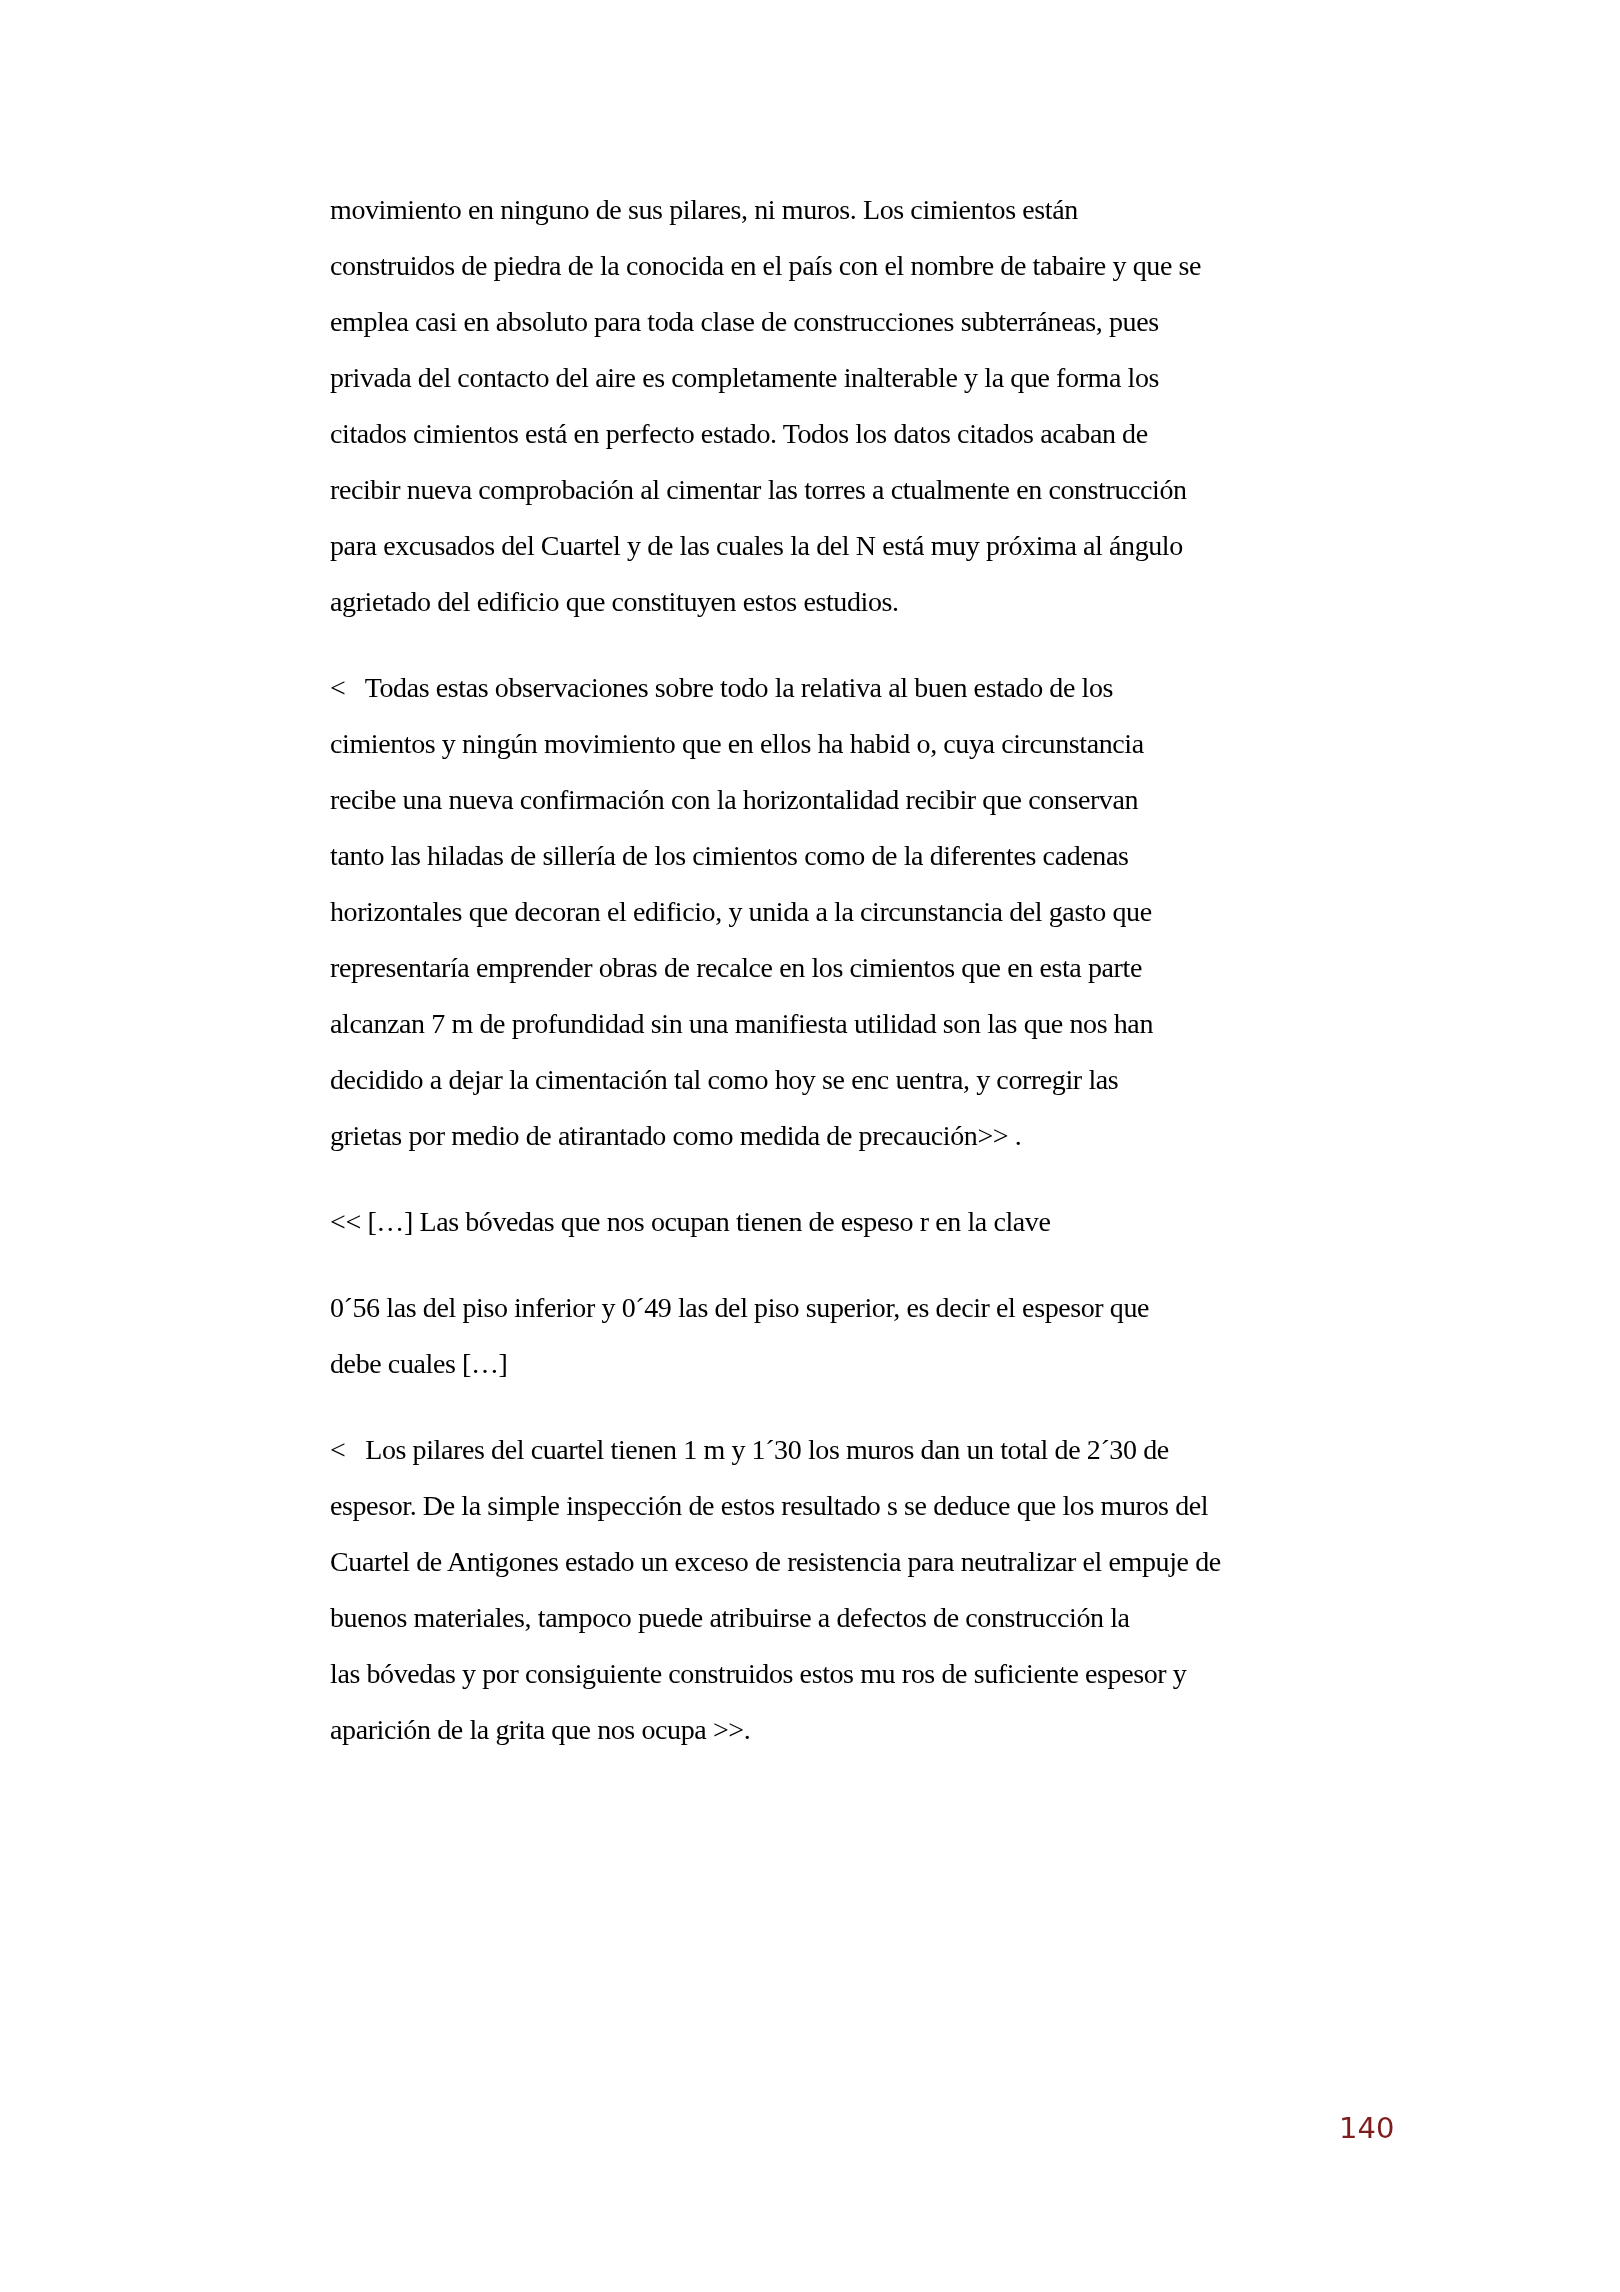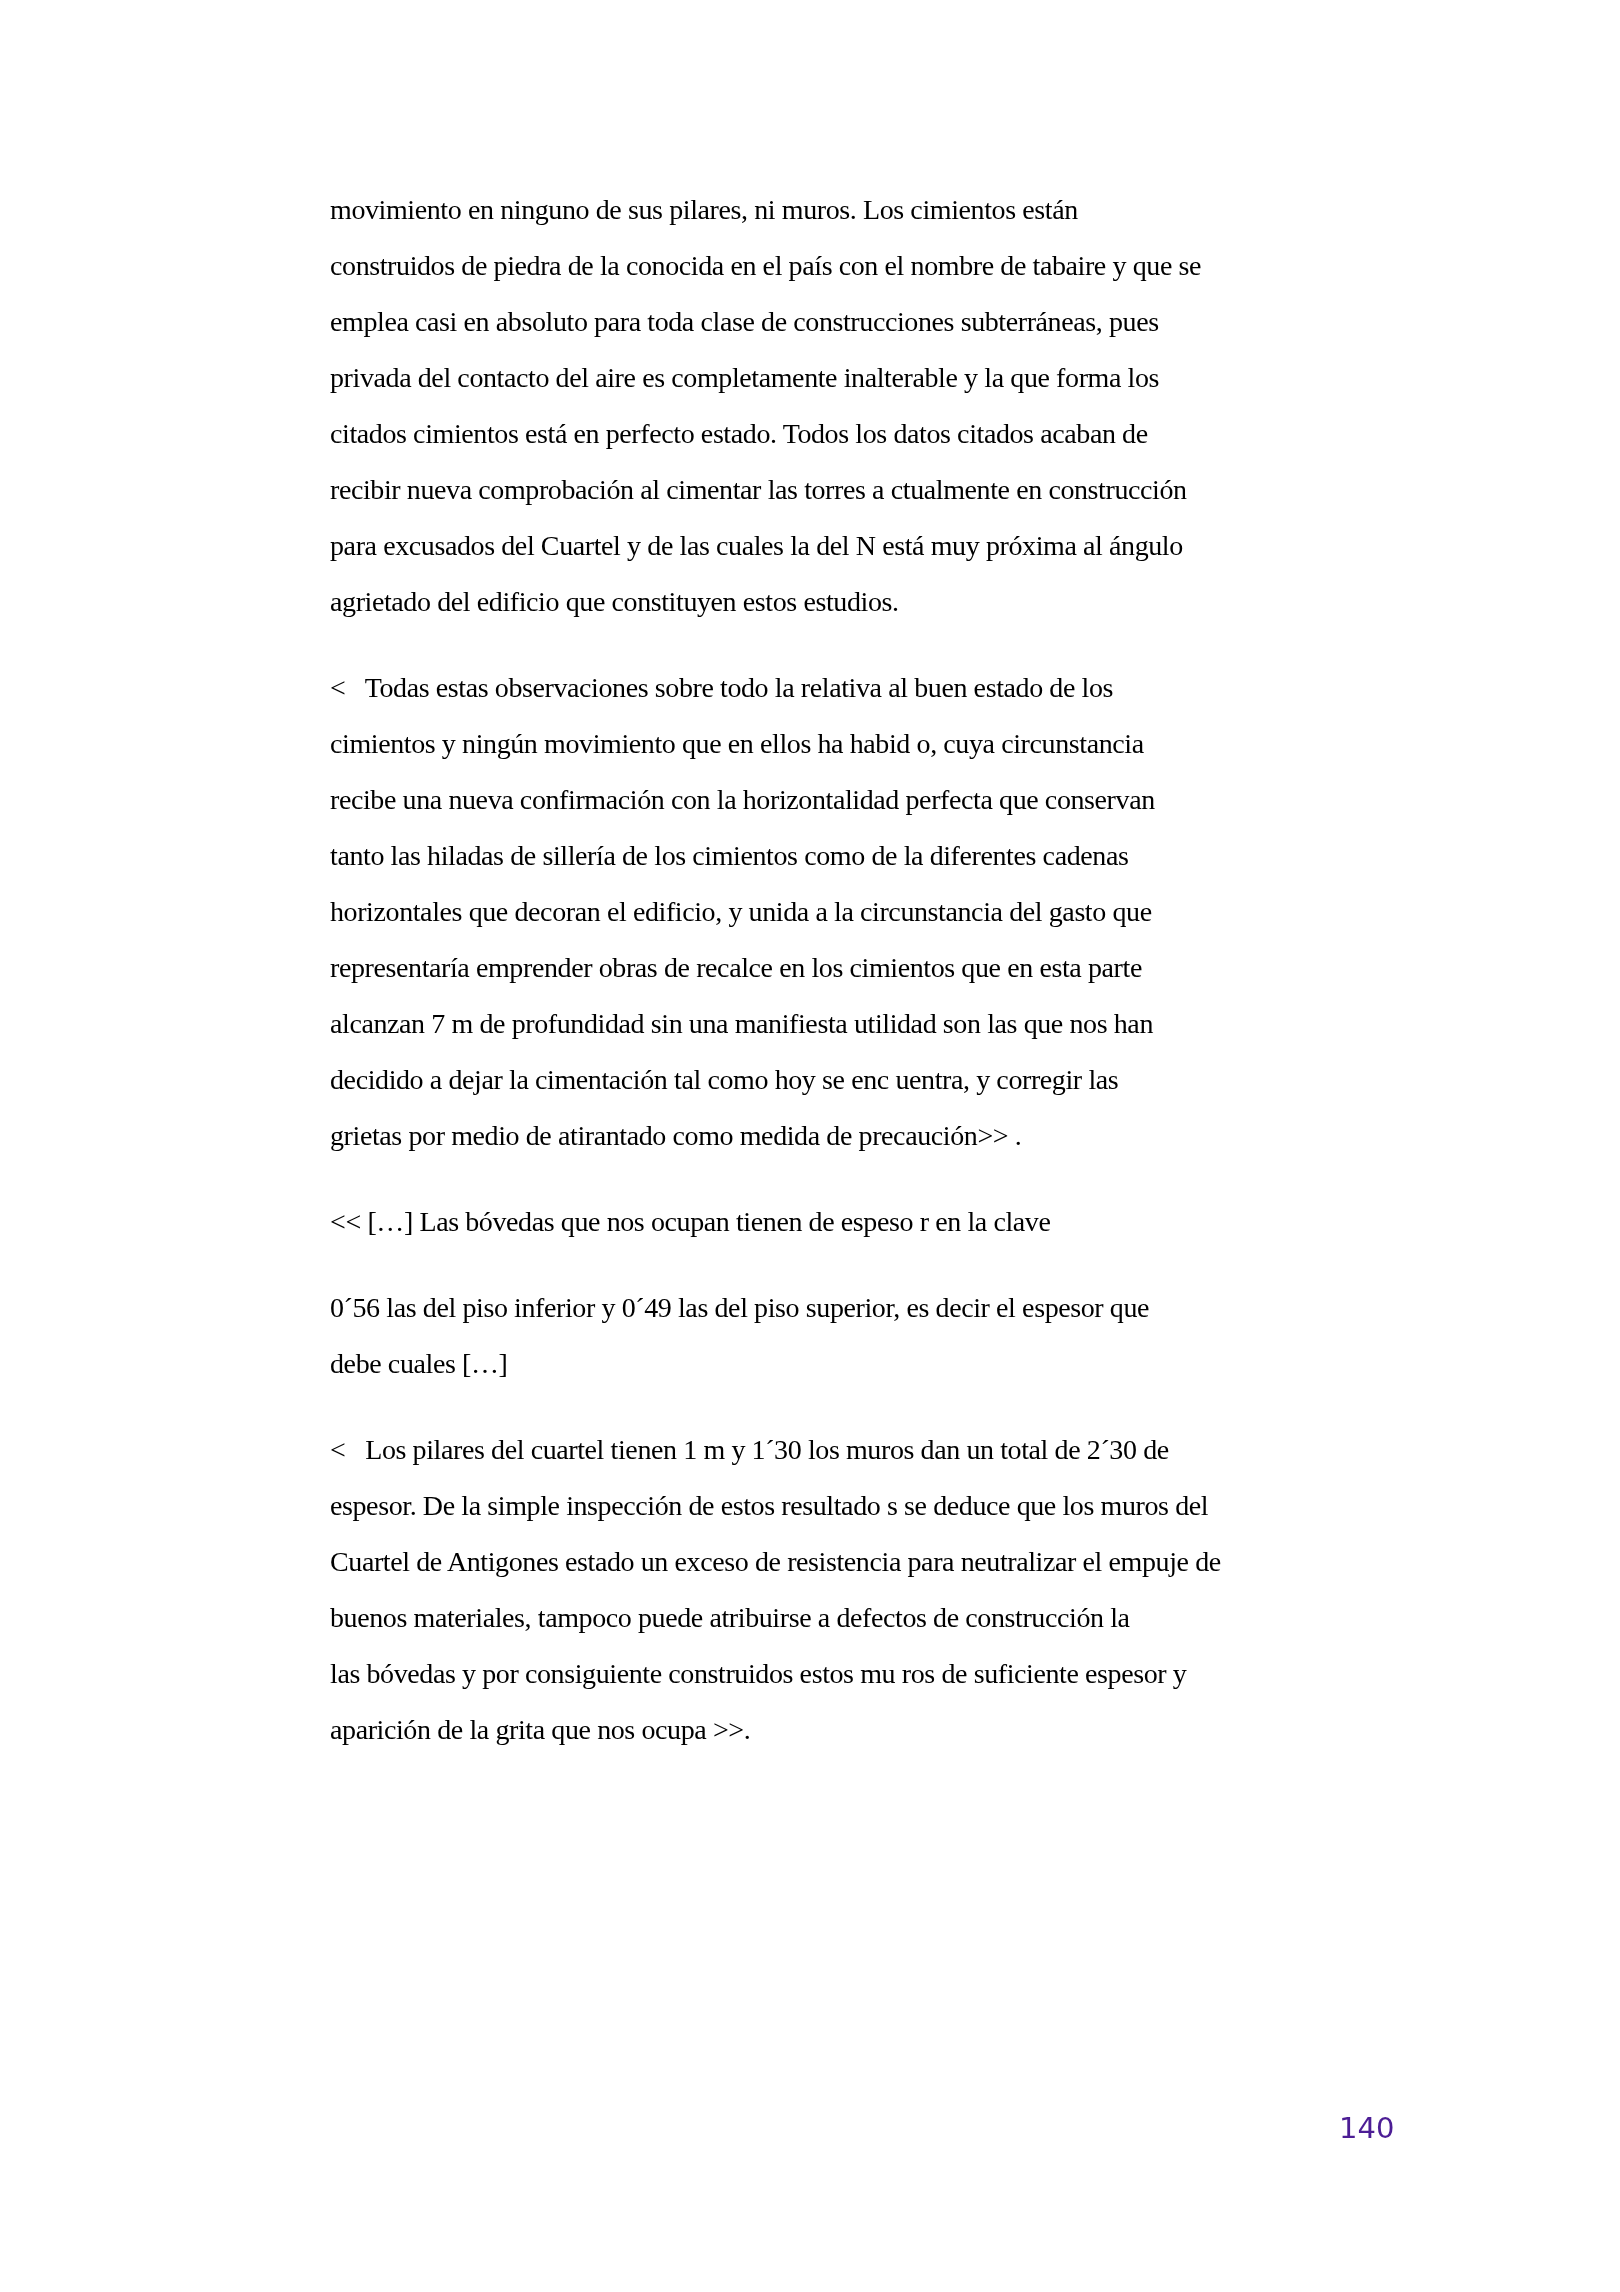--- a/index.html
+++ b/index.html
@@ -34,42 +34,42 @@
     letter-spacing: -0.4px;
     white-space: pre;
   }
   .page-number {
     position: absolute;
     left: 1339px;
     top: 2109px;
     font-family: "DejaVu Sans", sans-serif;
     font-size: 29px;
     line-height: 39px;
-    color: #4c1d95;
+    color: #7f1d1d;
   }
 </style>
 </head>
 <body>
 
 <div class="page">
   <main class="content">
       <div class="para indent">
         <div class="line">movimiento en ninguno de sus pilares, ni muros. Los cimientos están</div>
         <div class="line">construidos de piedra de la conocida en el país con el nombre de tabaire y que se</div>
         <div class="line">emplea casi en absoluto para toda clase de construcciones subterráneas, pues</div>
         <div class="line">privada del contacto del aire es completamente inalterable y la que forma los</div>
         <div class="line">citados cimientos está en perfecto estado. Todos los datos citados acaban de</div>
         <div class="line">recibir nueva comprobación al cimentar las torres a ctualmente en construcción</div>
         <div class="line">para excusados del Cuartel y de las cuales la del N está muy próxima al ángulo</div>
         <div class="line">agrietado del edificio que constituyen estos estudios.</div>
       </div>
       <div class="para indent">
         <div class="line">&lt;   Todas estas observaciones sobre todo la relativa al buen estado de los</div>
         <div class="line">cimientos y ningún movimiento que en ellos ha habid o, cuya circunstancia</div>
-        <div class="line">recibe una nueva confirmación con la horizontalidad perfecta que conservan</div>
+        <div class="line">recibe una nueva confirmación con la horizontalidad recibir que conservan</div>
         <div class="line">tanto las hiladas de sillería de los cimientos como de la diferentes cadenas</div>
         <div class="line">horizontales que decoran el edificio, y unida a la circunstancia del gasto que</div>
         <div class="line">representaría emprender obras de recalce en los cimientos que en esta parte</div>
         <div class="line">alcanzan 7 m de profundidad sin una manifiesta utilidad son las que nos han</div>
         <div class="line">decidido a dejar la cimentación tal como hoy se enc uentra, y corregir las</div>
         <div class="line">grietas por medio de atirantado como medida de precaución&gt;&gt; .</div>
       </div>
       <div class="para indent">
         <div class="line">&lt;&lt; […] Las bóvedas que nos ocupan tienen de espeso r en la clave</div>
       </div>

